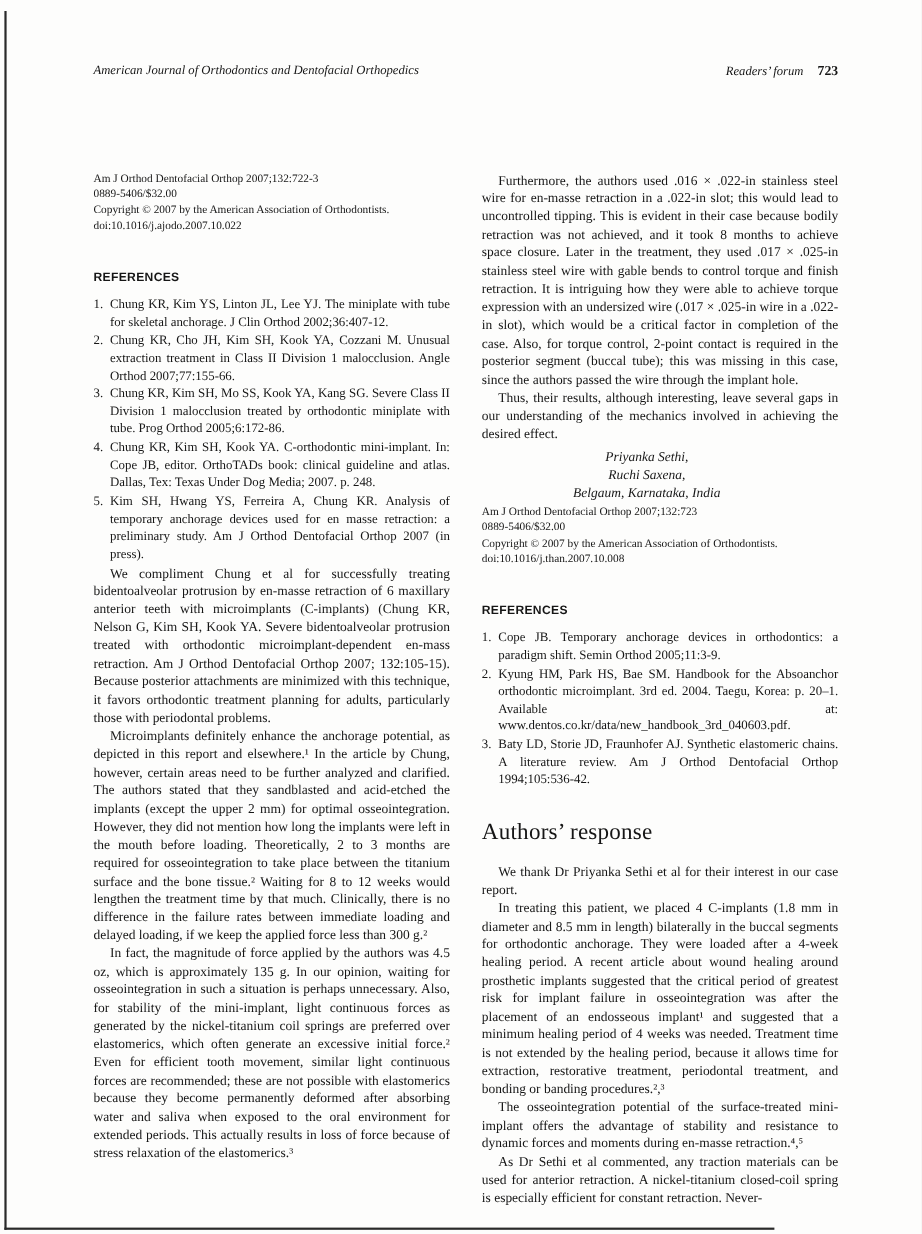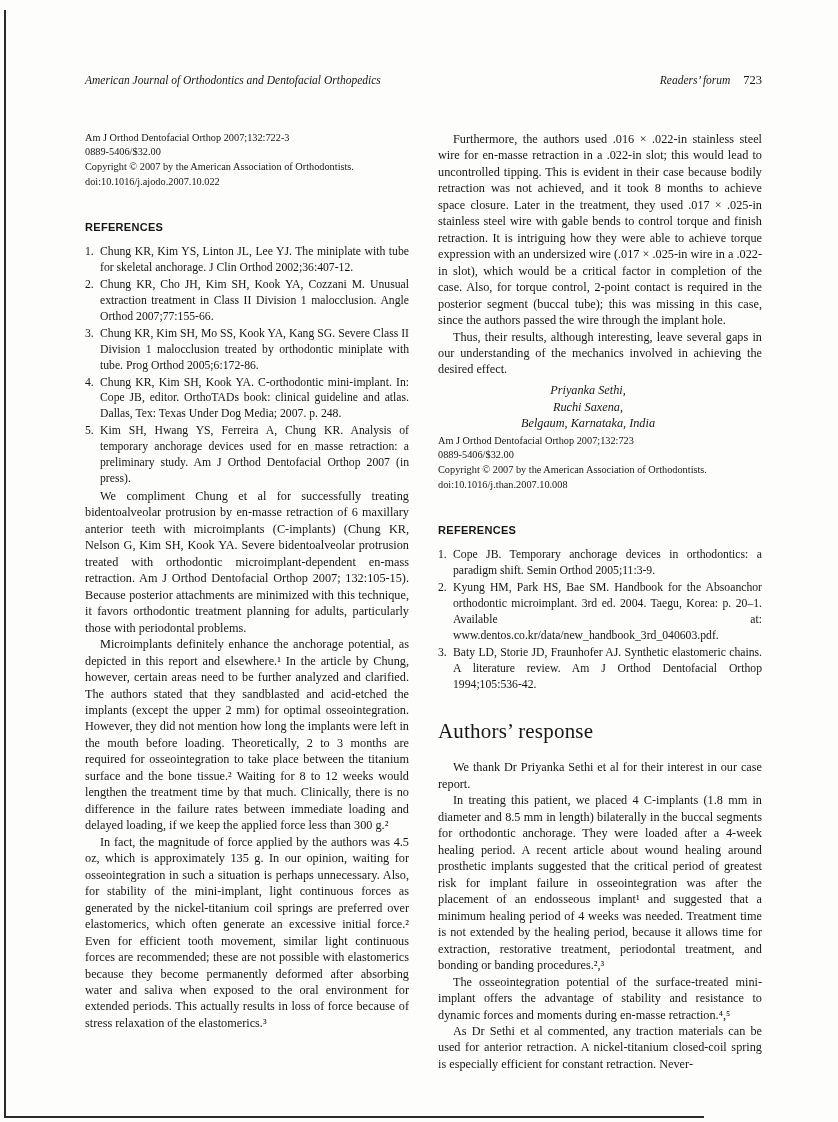--- a/index.html
+++ b/index.html
@@ -11,28 +11,28 @@
     color: #161616;
     overflow: hidden;
   }
   .scan-edge-left { position: absolute; left: 4px; top: 10px; bottom: 4px; width: 2px; background: #2a2a2a; }
   .scan-edge-bottom { position: absolute; left: 4px; width: 700px; bottom: 4px; height: 2px; background: #2a2a2a; }
 
   .content { padding: 56px 76px 0 85px; }
 
   header.page-header {
     display: flex; justify-content: space-between; align-items: center;
-    font-size: 11.5px; line-height: 1.35; margin-top: 16px;
+    font-size: 11.5px; line-height: 1.35;
   }
   .journal-id { font-style: italic; }
   .forum-head { font-style: italic; white-space: nowrap; }
-  .forum-head .pgnum { font-style: normal; font-weight: normal; font-size: 12.5px; margin-left: 10px; }
+  .forum-head .pgnum { font-style: normal; font-weight: bold; font-size: 12.5px; margin-left: 10px; }
 
   .columns { display: flex; gap: 29px; margin-top: 42px; }
-  .col { flex: 1; min-width: 0; }
+  .col { flex: 1; min-width: 0; margin-top: 40px; }
 
   .citation-block { font-size: 10.3px; line-height: 1.42; margin-bottom: 0; }
   .citation-block div { white-space: nowrap; }
 
   .refs-title {
     font-family: "Liberation Sans", sans-serif;
     font-weight: bold; font-size: 11px; letter-spacing: 0.3px;
     margin: 32px 0 11px 0;
   }
   .ref-list { }

